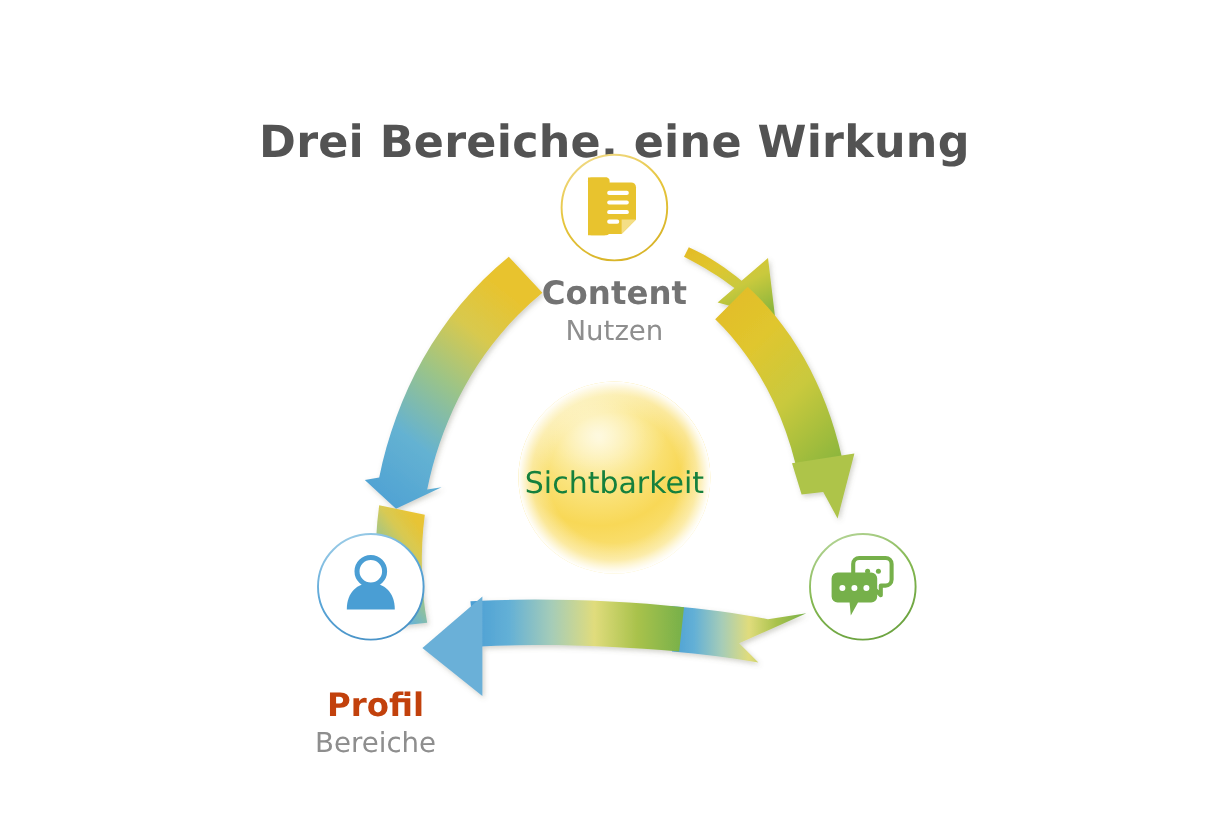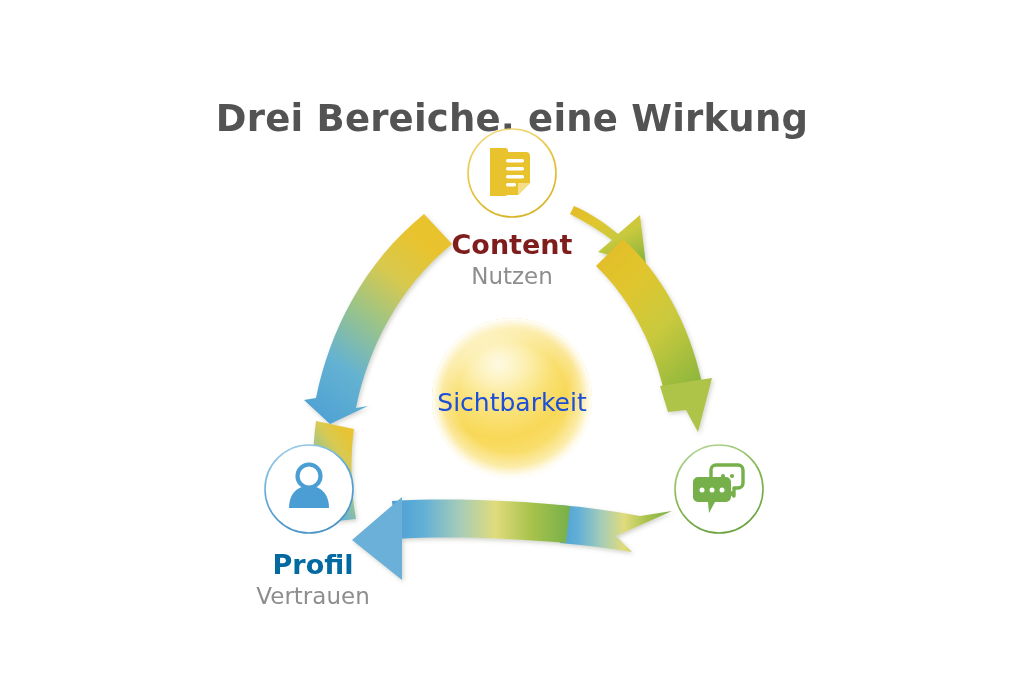--- a/index.html
+++ b/index.html
@@ -60,38 +60,38 @@
   }
   .node-sub {
     font-size: 23px;
     font-weight: 400;
     color: #8e8e8e;
     line-height: 1.3;
     margin-top: 2px;
   }
 
   #label-content { left: 392px; top: 230px; width: 240px; }
-  #label-content .node-title { color: #7f1d1d; }
+  #label-content .node-title { color: #737373; }
 
   #label-profil  { left: 193px; top: 550px; width: 240px; }
-  #label-profil .node-title { color: #0369a1; }
+  #label-profil .node-title { color: #c2410c; margin-top: 24px; }
 
   #label-interaktion { left: 606px; top: 552px; width: 240px; }
   #label-interaktion .node-title { color: #5a9e3c; }
 
   
   .center-text {
     position: absolute;
     left: 392px;
     top: 388px;
     width: 240px;
     text-align: center;
     font-size: 25px;
     font-weight: 400;
-    color: #1d4ed8;
+    color: #15803d;
     white-space: nowrap;
     pointer-events: none;
   }
 </style>
 </head>
 <body>
 
 <div id="stage">
 
   <div class="title">Drei Bereiche, eine Wirkung</div>
@@ -340,17 +340,17 @@
 
   <div class="center-text">Sichtbarkeit</div>
 
   <div class="node-label" id="label-content">
     <div class="node-title">Content</div>
     <div class="node-sub">Nutzen</div>
   </div>
 
   <div class="node-label" id="label-profil">
     <div class="node-title">Profil</div>
-    <div class="node-sub">Vertrauen</div>
+    <div class="node-sub">Bereiche</div>
   </div>
 
 
 </div>
 
 </body></html>

